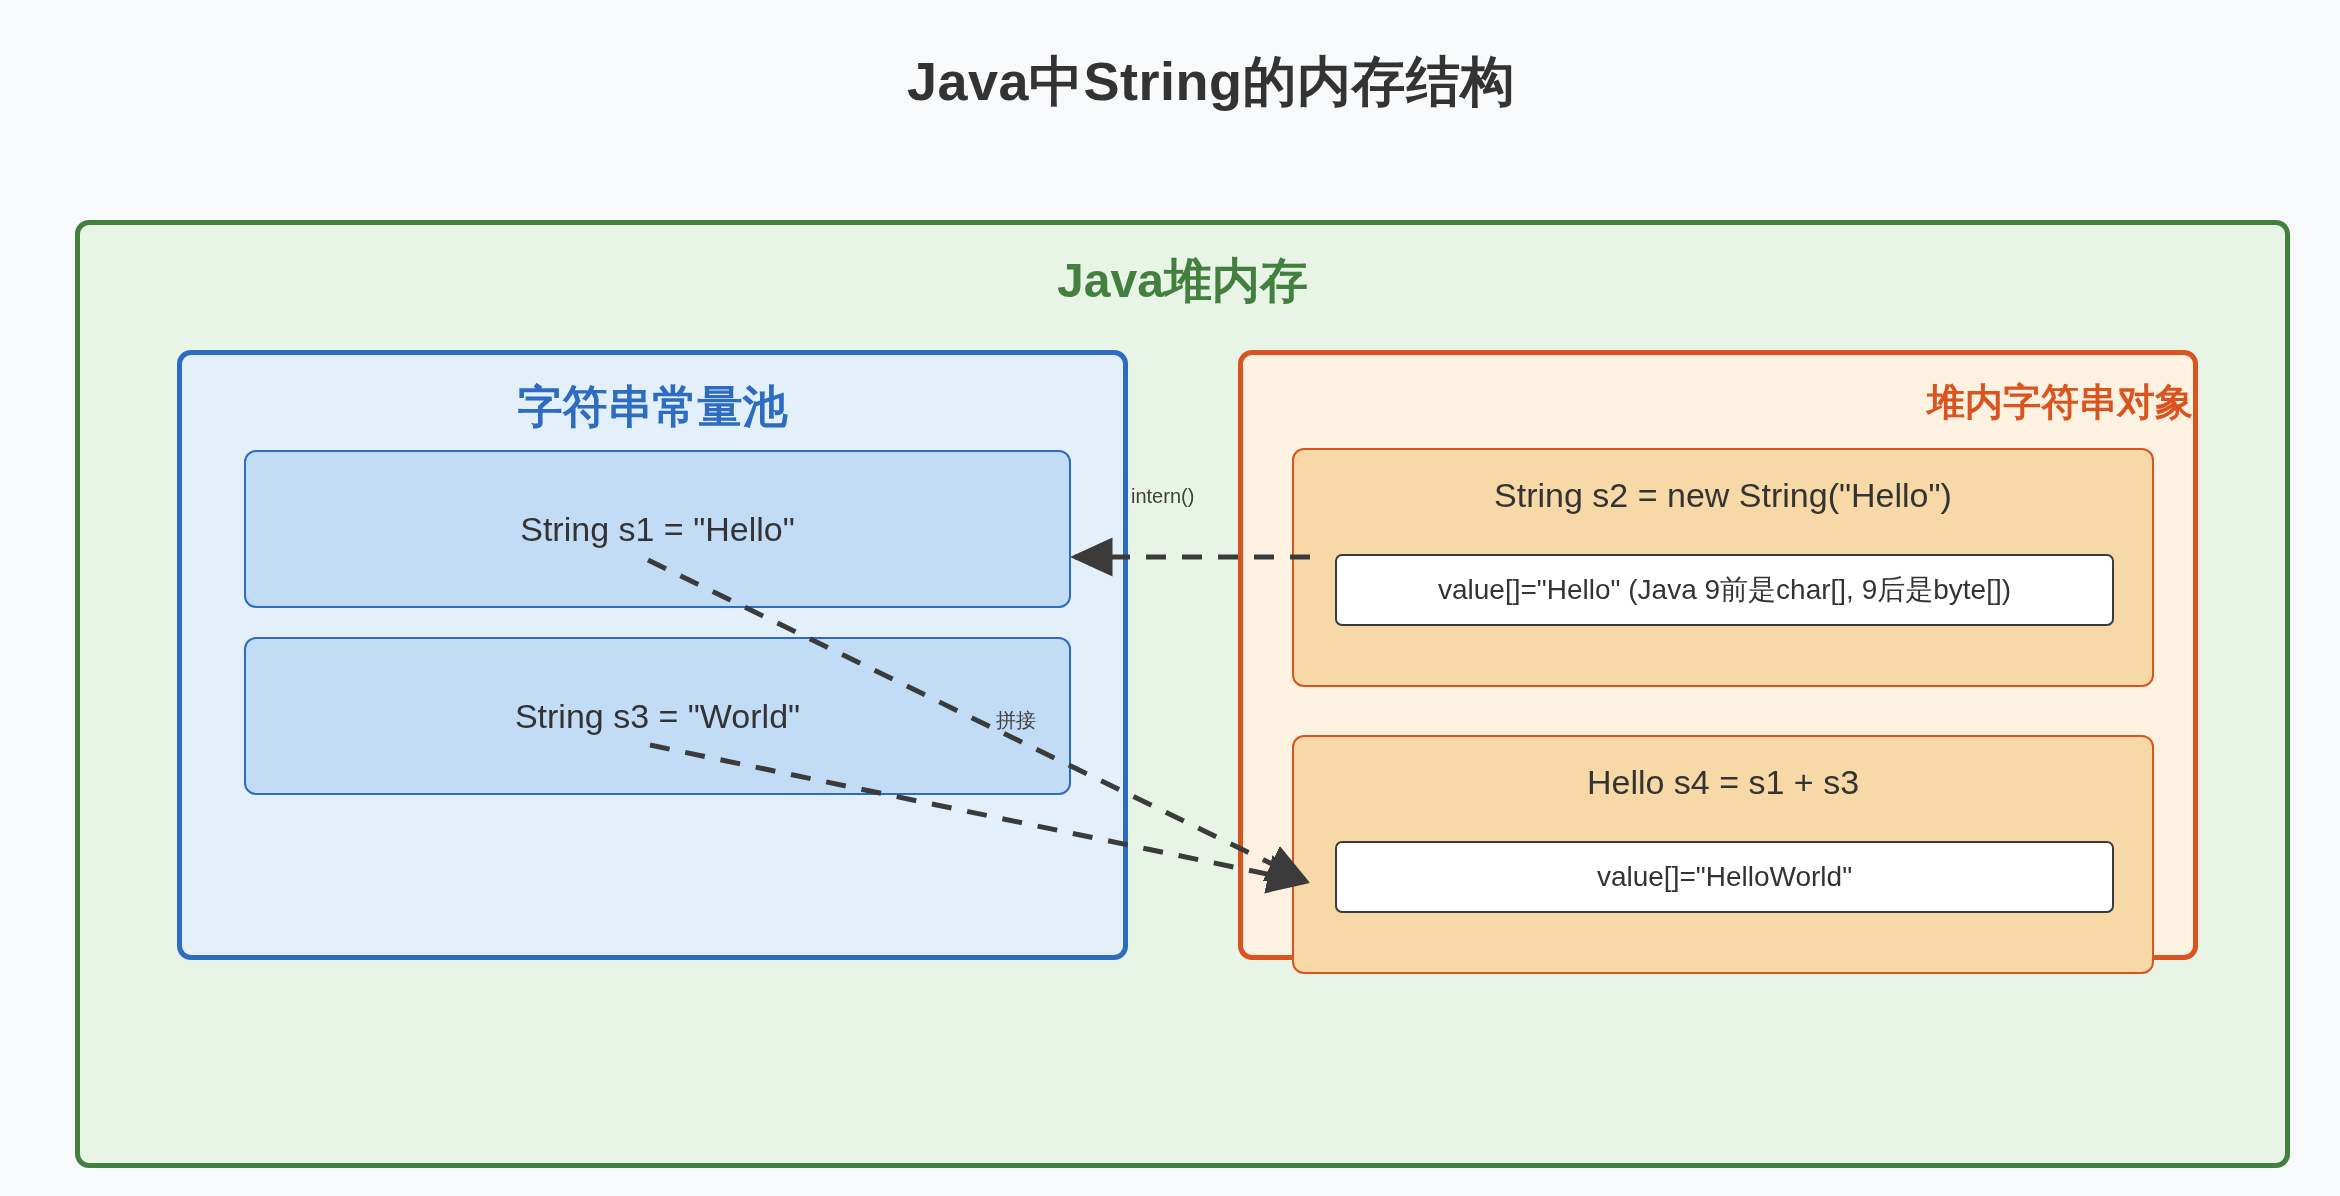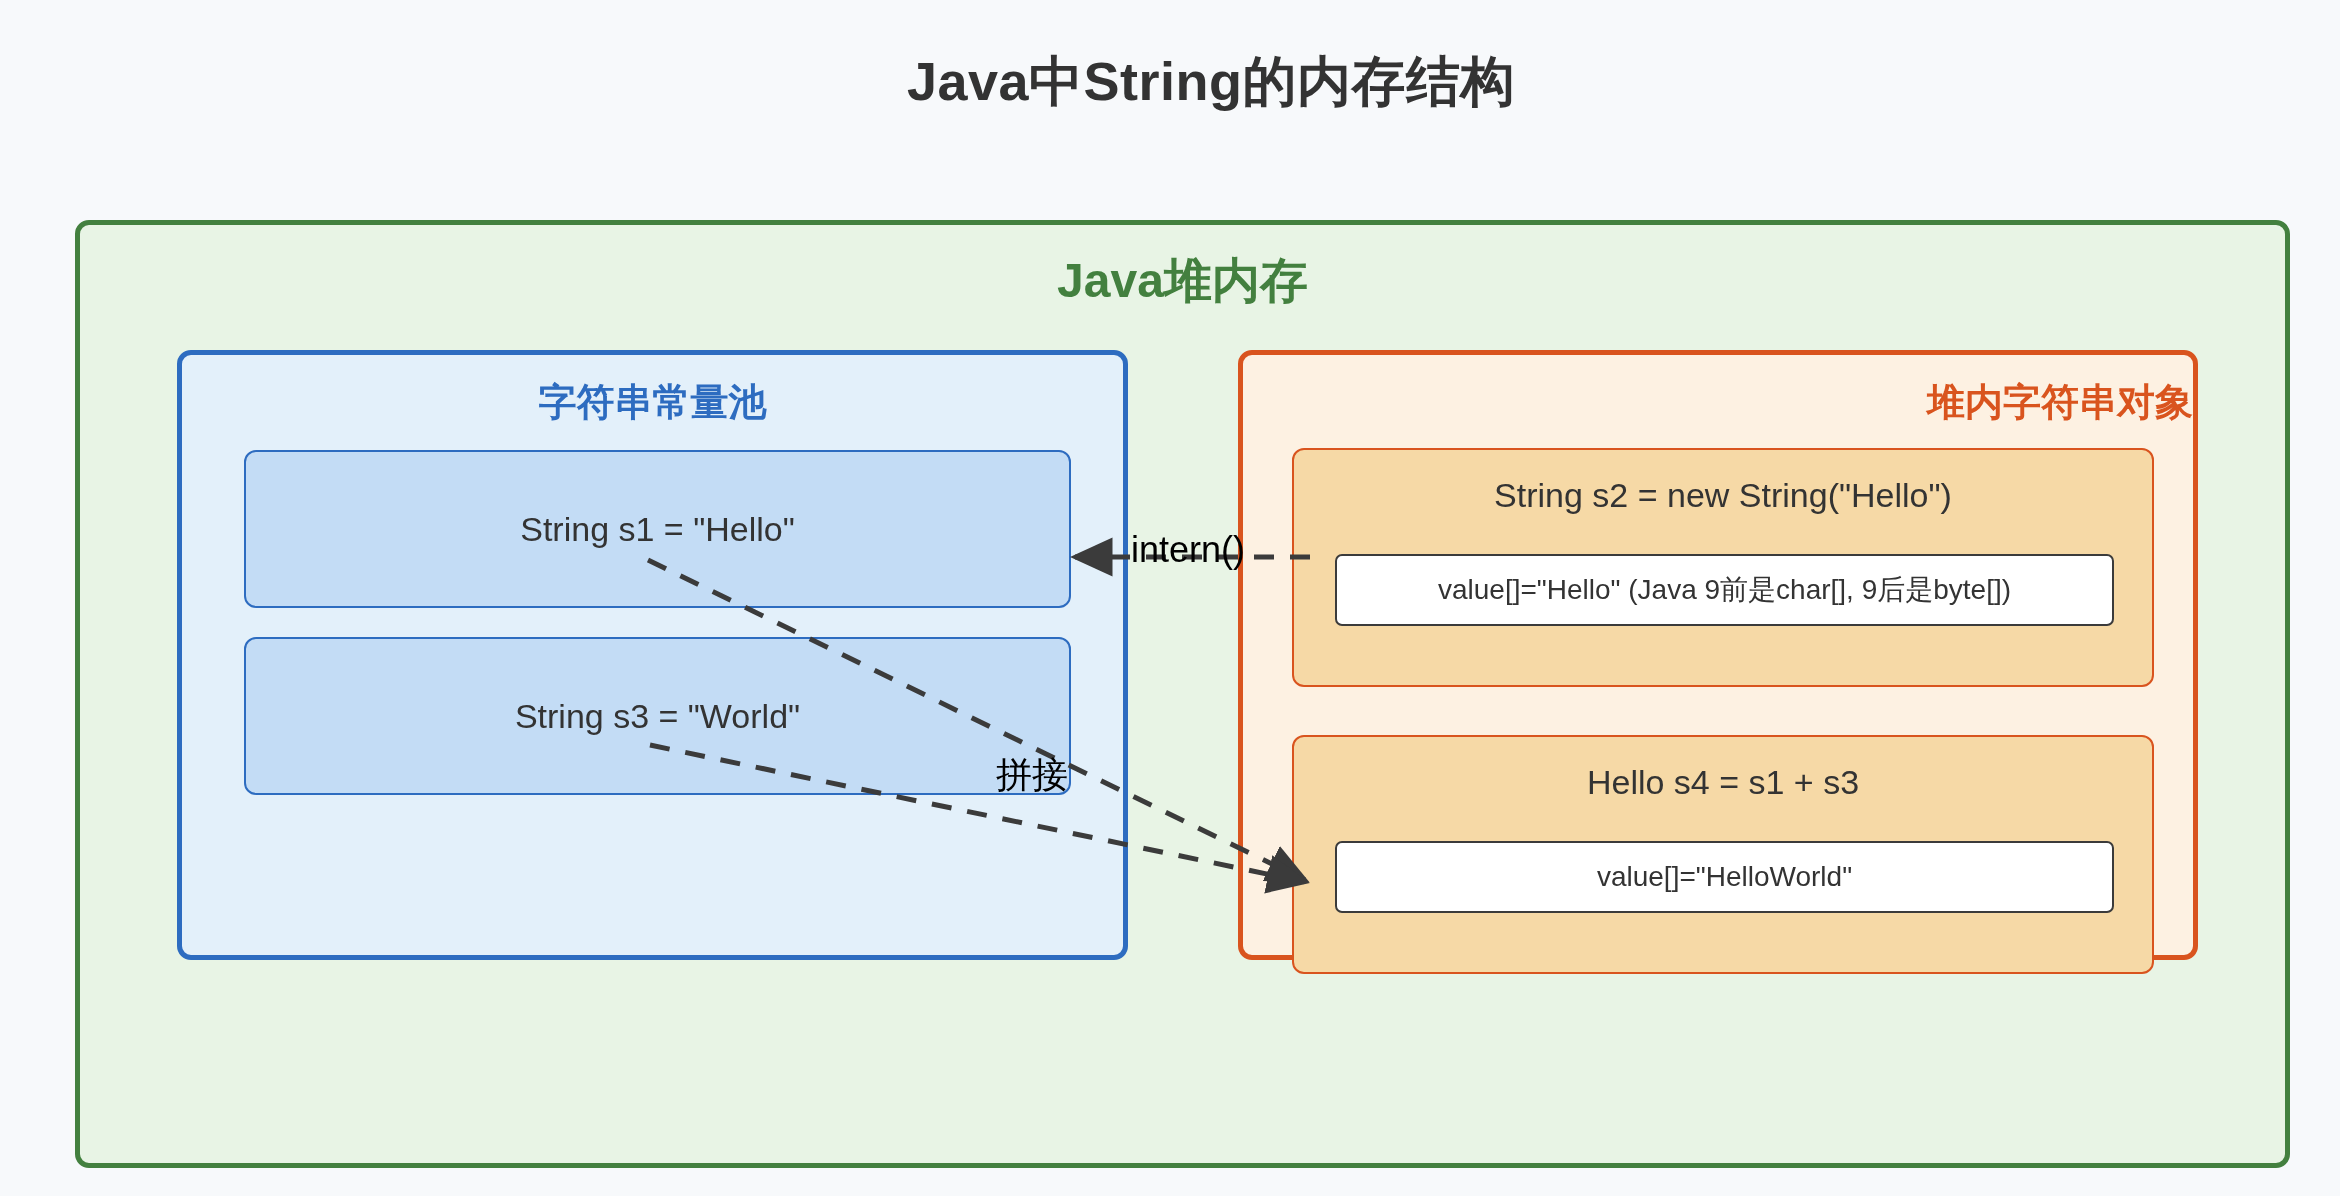--- a/index.html
+++ b/index.html
@@ -62,21 +62,21 @@
     background: #e3f0fa;
     border: 5px solid #2d6cc0;
     border-radius: 14px;
   }
   #pool-title {
     position: absolute;
     left: 0;
     top: 22px;
     width: 100%;
     text-align: center;
-    font-size: 38px;
+    font-size: 45px;
     font-weight: bold;
     color: #2d6cc0;
   }
   .pool-item {
     position: absolute;
     left: 62px;
     width: 827px;
     height: 158px;
     box-sizing: border-box;
     background: #c3dcf5;
@@ -156,24 +156,23 @@
   #arrow-layer {
     position: absolute;
     left: 0;
     top: 0;
     width: 2340px;
     height: 1196px;
     pointer-events: none;
   }
   .edge-label {
     position: absolute;
-    font-size: 36px;
-    color: #000000;
+    font-size: 20px;
+    color: #404040;
     white-space: nowrap;
-    margin-top: 44px;
   }
   #label-intern { left: 1131px; top: 485px; }
   #label-concat { left: 996px; top: 707px; }
 </style>
 </head>
 <body>
 
 <div id="page-title">Java中String的内存结构</div>
 
 <div id="heap-container">

